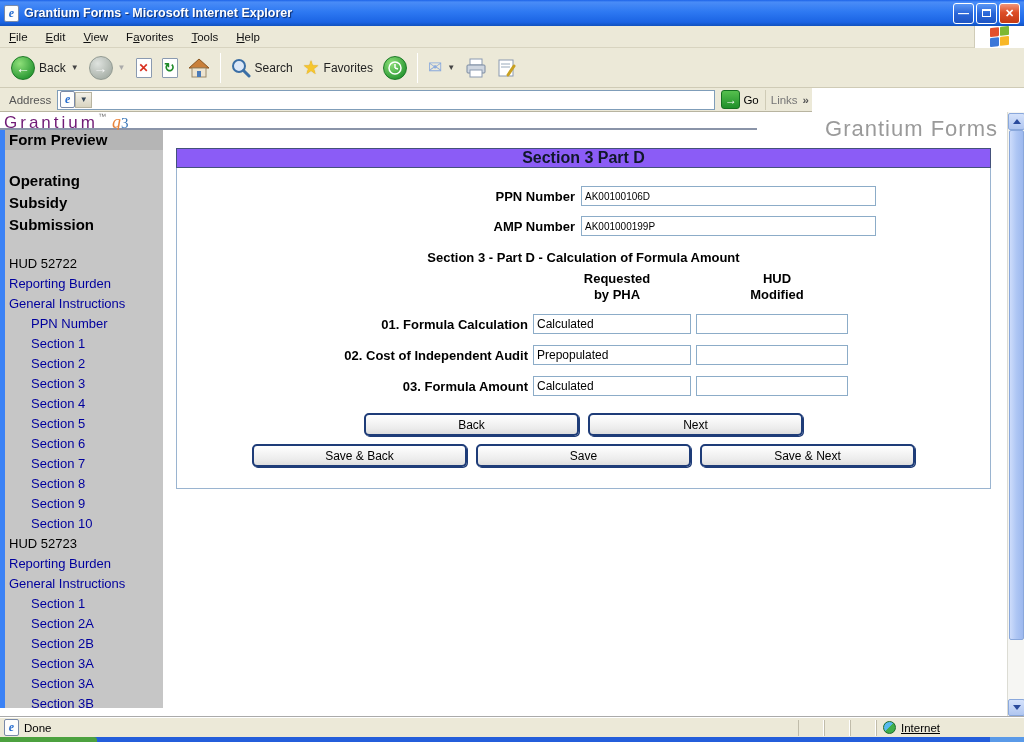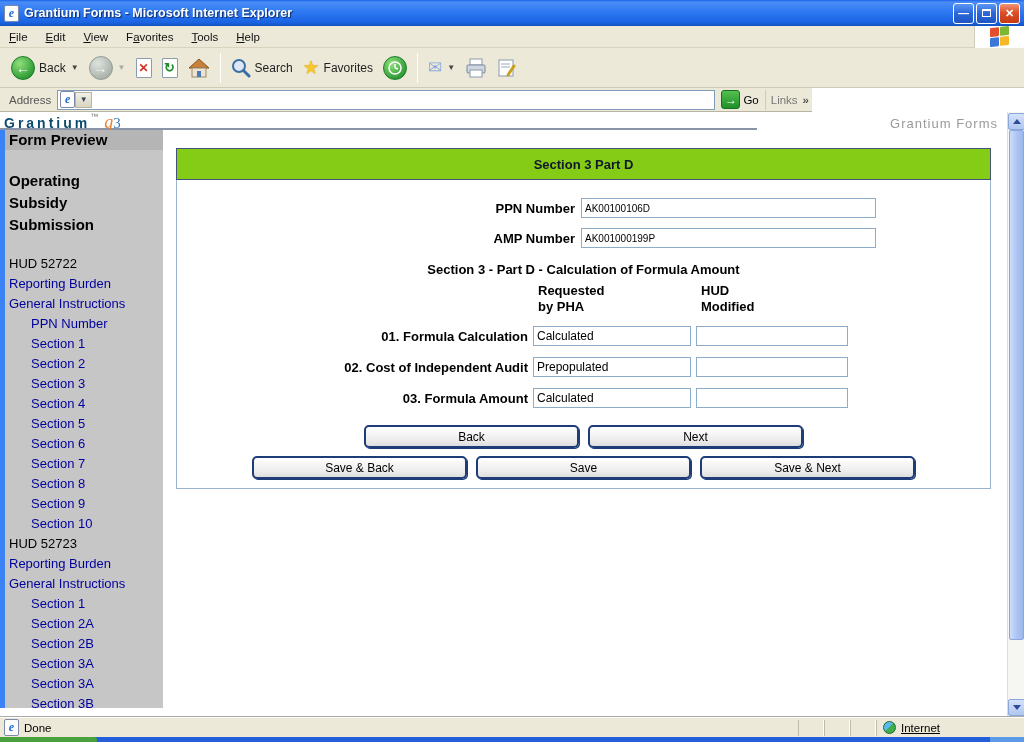--- a/index.html
+++ b/index.html
@@ -62,49 +62,49 @@
   .gobtn{display:flex;align-items:center;gap:3px;padding:0 6px;}
   .go-ico{width:19px;height:19px;border-radius:3px;background:linear-gradient(180deg,#56c04e,#1f8f2a);
     border:1px solid #157020;color:#fff;display:flex;align-items:center;justify-content:center;font-size:12px;font-weight:bold;}
   .links-area{display:flex;align-items:center;gap:4px;color:#777;padding:0 5px;border-left:1px solid #cfcbb6;height:20px;}
   .chev{color:#555;font-weight:bold;}
 
   
   .page{position:absolute;top:112px;left:0;width:1024px;height:605px;background:#fff;}
   .pageheader{position:absolute;top:0;left:0;width:757px;height:18px;border-bottom:2px solid #8a94a8;
     white-space:nowrap;padding-left:4px;}
-  .logo-main{font-size:14px;letter-spacing:3px;color:#0c4a6e;font-weight:700;}
+  .logo-main{font-size:17px;letter-spacing:3px;color:#701a75;font-weight:400;}
   .logo-tm{font-size:8px;color:#777;vertical-align:top;}
   .logo-g{font-size:18px;color:#e8833a;font-family:"Liberation Serif",serif;font-style:italic;margin-left:6px;}
   .logo-3{font-size:15px;color:#3a77b8;font-family:"Liberation Serif",serif;}
-  .page-title{position:absolute;top:4px;right:26px;font-size:13px;color:#9a9a9a;letter-spacing:1px;}
+  .page-title{position:absolute;top:4px;right:26px;font-size:22px;color:#9a9a9a;letter-spacing:1px;}
 
   
   .sidebar{position:absolute;top:18px;left:0;width:163px;height:578px;background:#c6c6c6;
     border-left:5px solid #3b82f6;overflow:hidden;}
   .sb-header{background:#b5b5b5;font-weight:bold;font-size:15px;color:#000;padding:1px 0 2px 4px;}
   .sb-formname{font-weight:bold;font-size:15px;color:#000;padding:0 0 0 4px;margin-top:20px;line-height:22px;width:120px;}
   .sb-list{margin-top:18px;font-size:13px;line-height:20px;}
   .sb-item{padding-left:4px;white-space:nowrap;}
   .sb-item.heading{color:#000;}
   .sb-item.link{color:#00009c;cursor:pointer;}
   .sb-item.sublink{color:#00009c;padding-left:26px;cursor:pointer;}
 
   
   .panel{position:absolute;left:176px;top:36px;width:815px;height:341px;background:#fff;
     border:1px solid #9ab4d0;}
-  .panel-header{height:32px;background:#84cc16;border:1px solid #44517b;margin:-1px -1px 0 -1px;
-    display:flex;align-items:center;justify-content:center;font-weight:bold;font-size:13px;color:#10182a;}
+  .panel-header{height:20px;background:#8b5cf6;border:1px solid #44517b;margin:-1px -1px 0 -1px;
+    display:flex;align-items:center;justify-content:center;font-weight:bold;font-size:16px;color:#10182a;}
   .field-row{display:flex;align-items:center;margin-top:10px;}
   .field-row .flabel{width:404px;text-align:right;font-weight:bold;font-size:13px;color:#000;padding-right:6px;}
   .field-row input{width:295px;height:20px;border:1px solid #8cacc8;font-size:10px;padding:1px 3px;
     font-family:"Liberation Sans",sans-serif;}
   .fields{margin-top:18px;}
   .tbl-title{text-align:center;font-weight:bold;font-size:13px;color:#000;margin-top:14px;}
-  .col-heads{display:flex;margin-top:6px;font-weight:bold;font-size:13px;text-align:left;line-height:16px;}
+  .col-heads{display:flex;margin-top:6px;font-weight:bold;font-size:13px;text-align:center;line-height:16px;}
   .col-heads .c1{margin-left:361px;width:158px;}
   .col-heads .c2{margin-left:5px;width:152px;}
   .trow{display:flex;align-items:center;margin-top:11px;}
   .trow .rlabel{width:356px;text-align:right;font-weight:bold;font-size:13px;padding-right:5px;white-space:nowrap;}
   .trow input{height:20px;border:1px solid #8cacc8;font-size:12px;padding:1px 3px;font-family:"Liberation Sans",sans-serif;}
   .trow input.req{width:158px;}
   .trow input.hud{width:152px;margin-left:5px;}
   .btnrow{display:flex;justify-content:center;gap:9px;}
   .btnrow.r1{margin-top:17px;}
   .btnrow.r2{margin-top:8px;}

